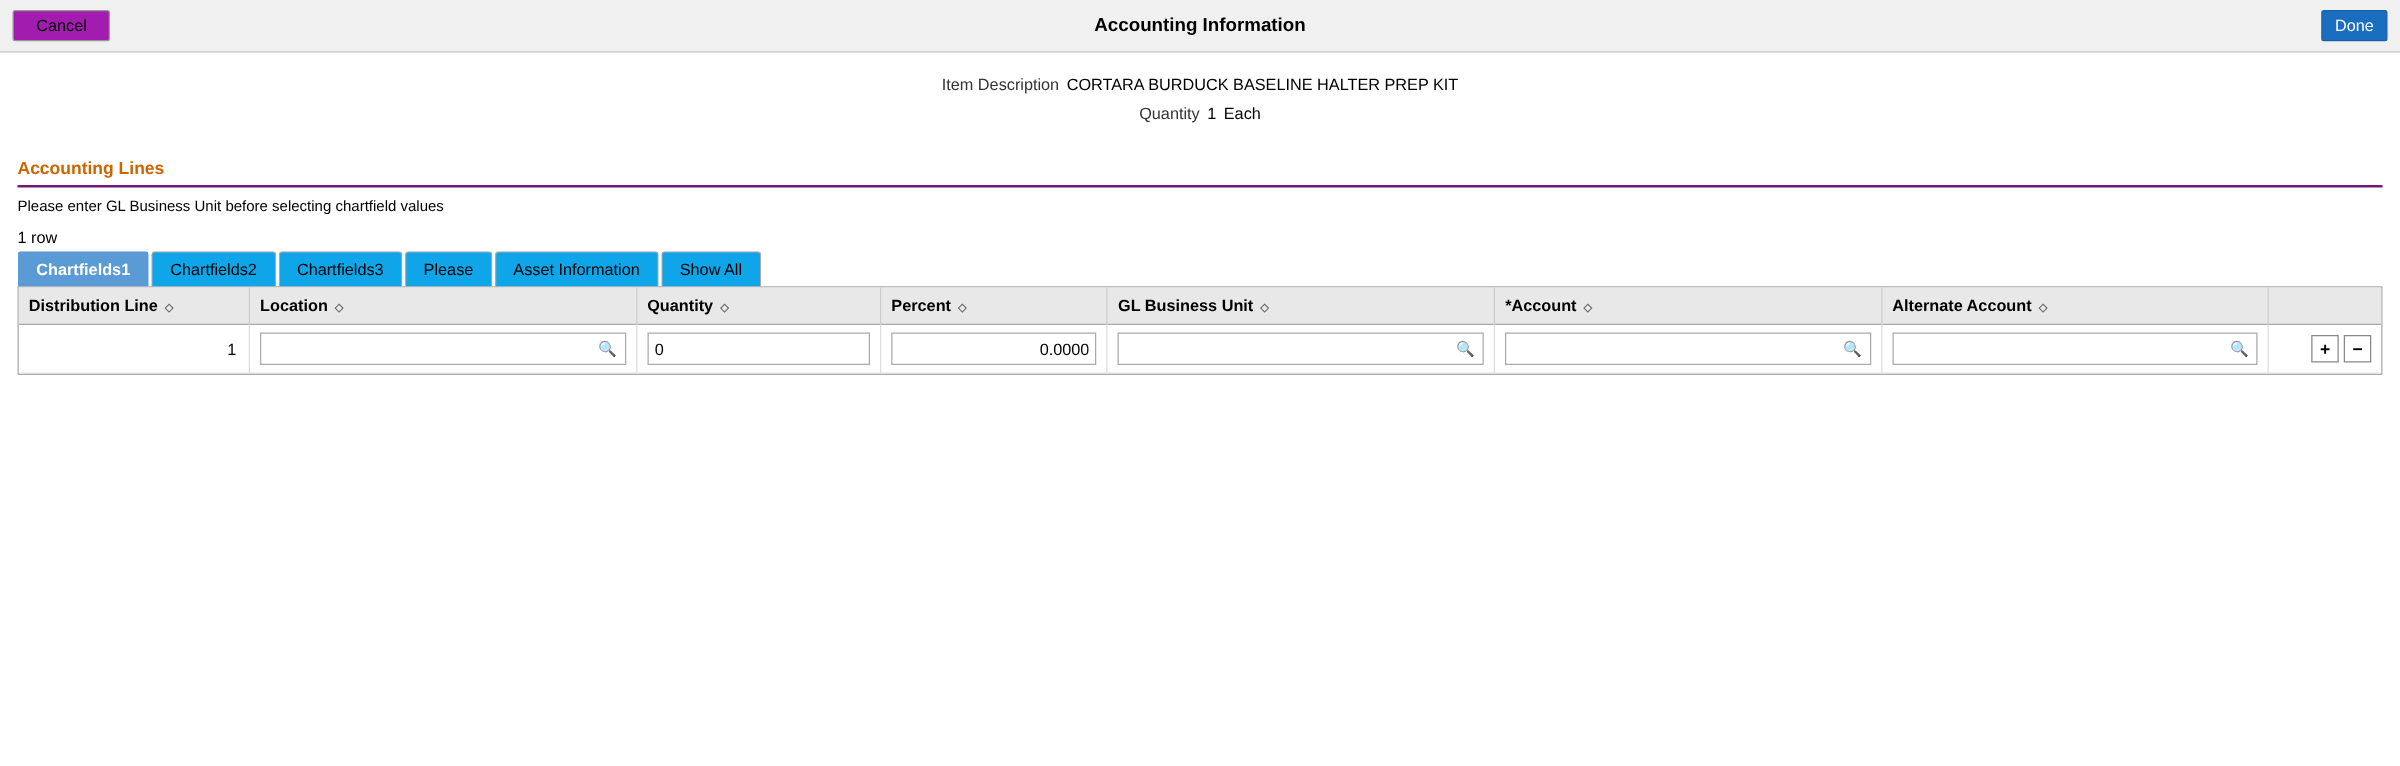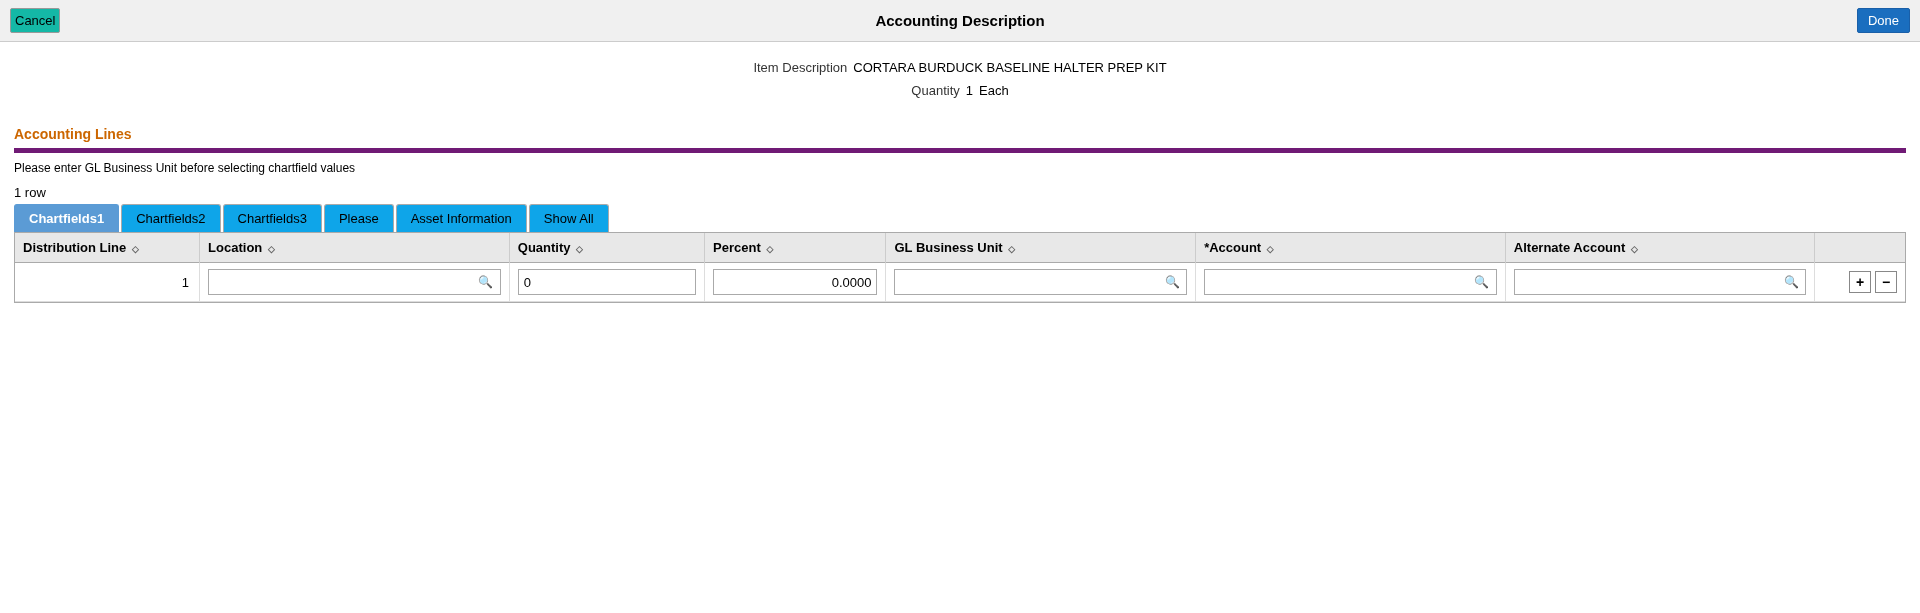--- a/index.html
+++ b/index.html
@@ -21,23 +21,23 @@
       min-height: 38px;
     }
     .header-title {
       font-weight: bold;
       font-size: 15px;
       position: absolute;
       left: 50%;
       transform: translateX(-50%);
     }
     .btn-cancel {
-      background: #14b8a6;
+      background: #a21caf;
       border: 1px solid #999;
-      padding: 4px 4px;
+      padding: 4px 18px;
       cursor: pointer;
       font-size: 13px;
       border-radius: 2px;
     }
     .btn-done {
       background: #1a6ebf;
       color: #fff;
       border: 1px solid #1a5fa8;
       padding: 4px 10px;
       cursor: pointer;
@@ -66,21 +66,21 @@
 
     
     .accounting-lines-section {
       padding: 10px 14px 0 14px;
     }
     .section-title {
       color: #cc6600;
       font-weight: bold;
       font-size: 14px;
       padding-bottom: 6px;
-      border-bottom: 5px solid #701a75;
+      border-bottom: 2px solid #701a75;
       margin-bottom: 8px;
     }
     .instruction-text {
       font-size: 12px;
       margin-bottom: 10px;
       color: #000;
     }
 
     
     .row-count-bar {
@@ -233,21 +233,21 @@
       align-items: center;
       width: 100%;
     }
   </style>
 </head>
 <body>
 
 <div class="header">
   <button class="btn-cancel">Cancel</button>
   <div class="header-wrapper" style="position:absolute;left:0;right:0;display:flex;justify-content:center;pointer-events:none;">
-    <span class="header-title">Accounting Description</span>
+    <span class="header-title">Accounting Information</span>
   </div>
   <button class="btn-done">Done</button>
 </div>
 
 <div class="item-info">
   <div class="item-info-row">
     <span class="item-info-label">Item Description</span>
     <span class="item-info-value">CORTARA BURDUCK BASELINE HALTER PREP KIT</span>
   </div>
   <div class="item-info-row">

